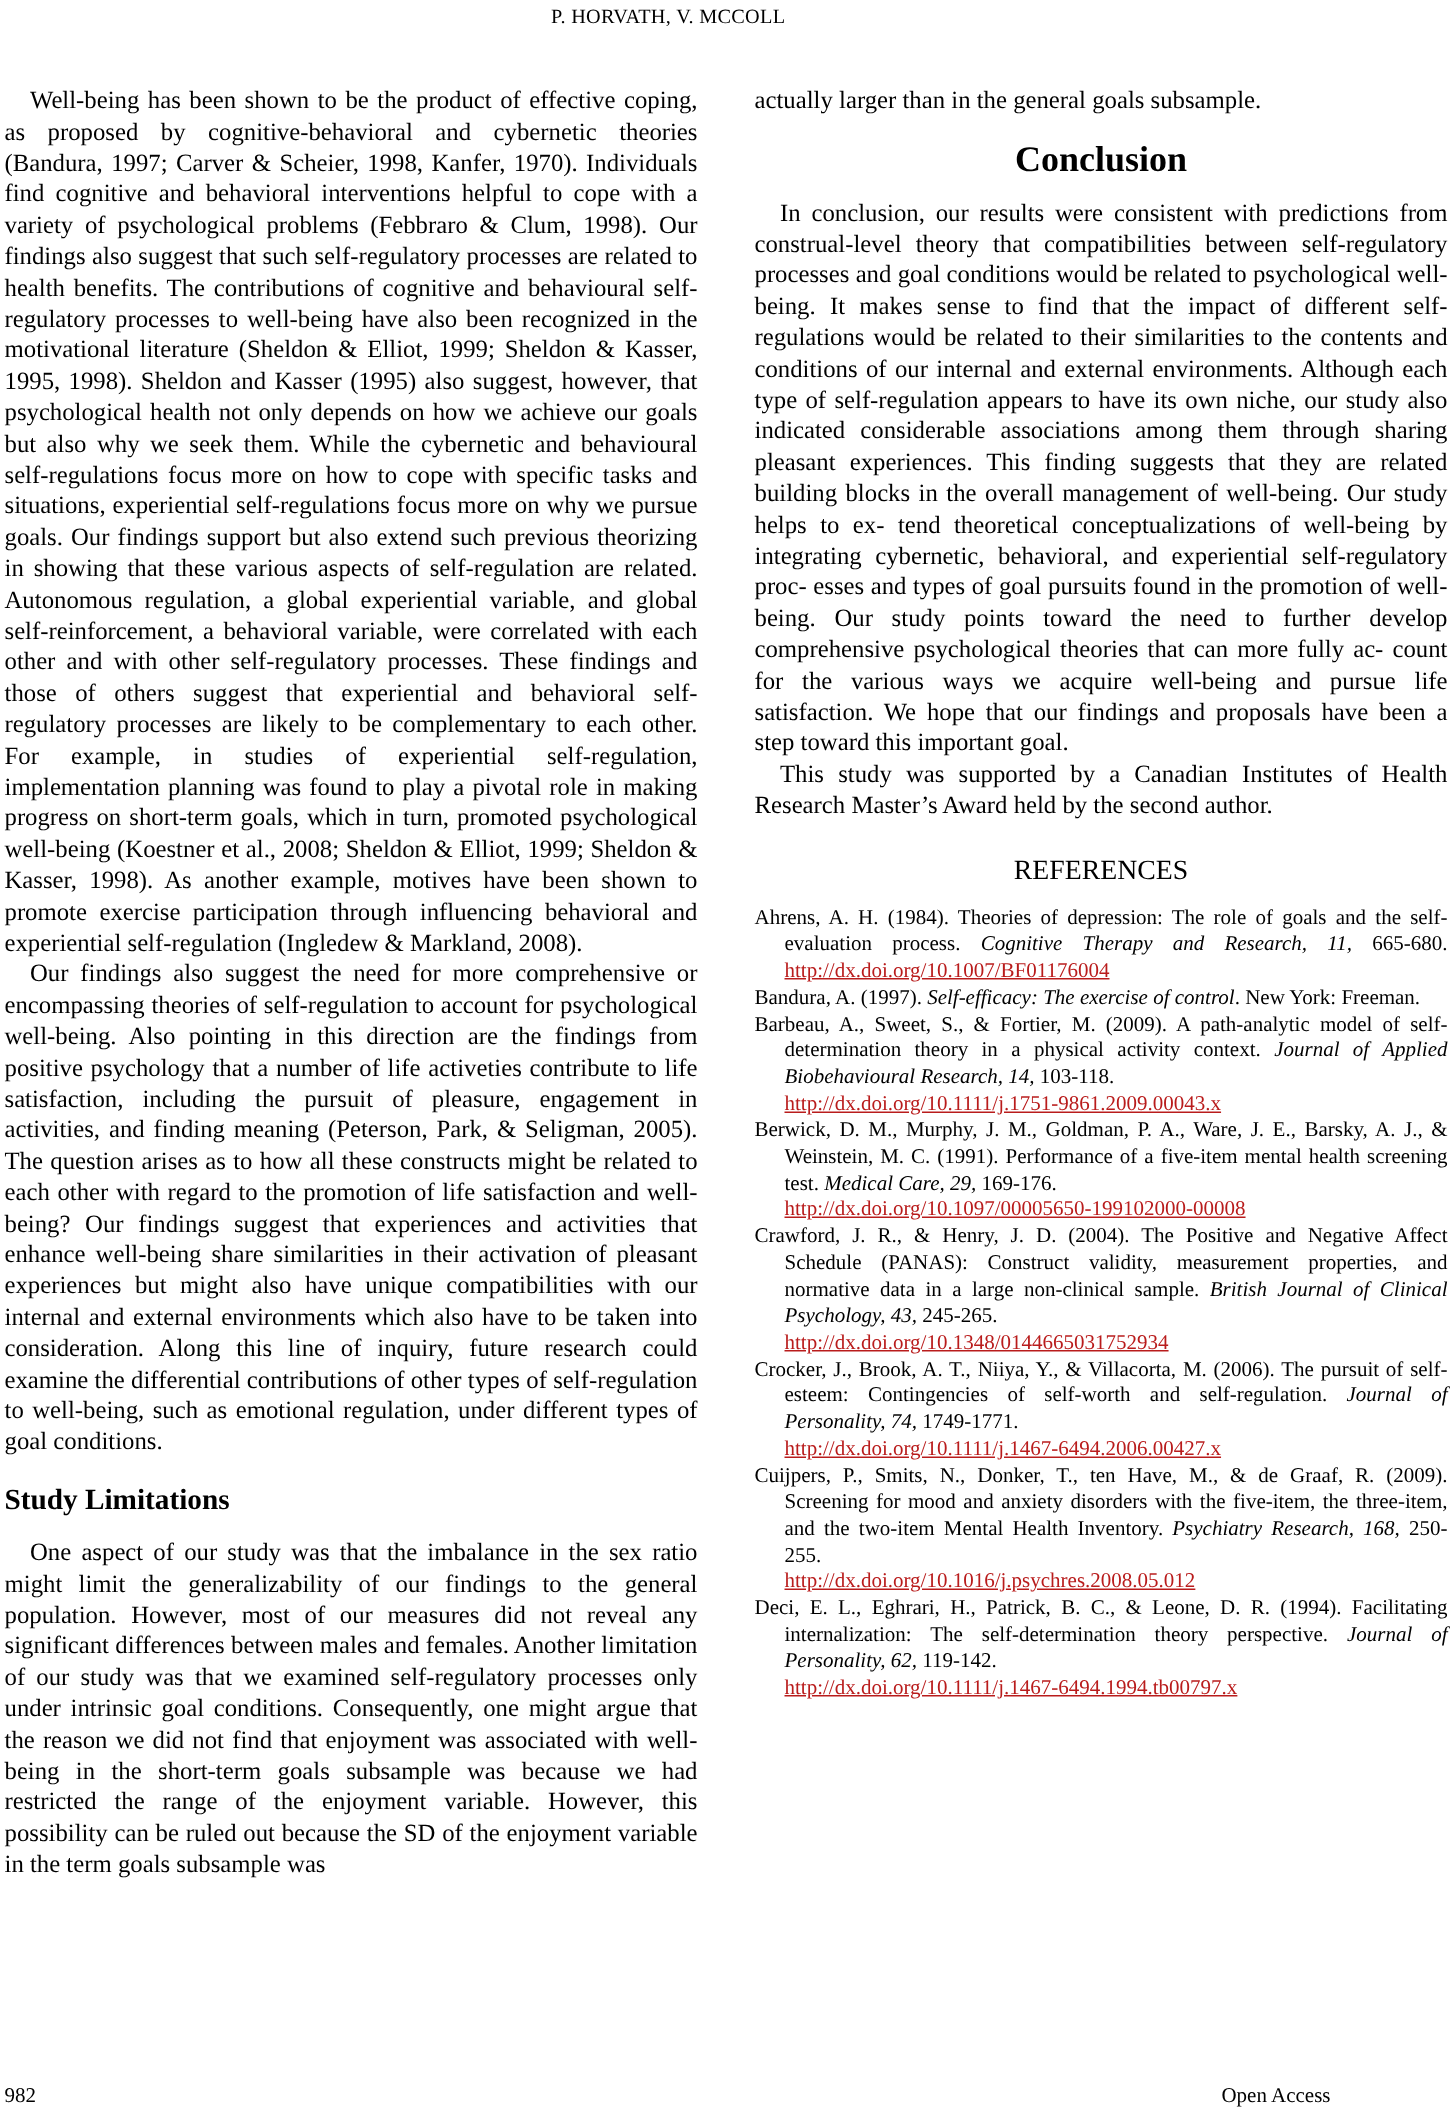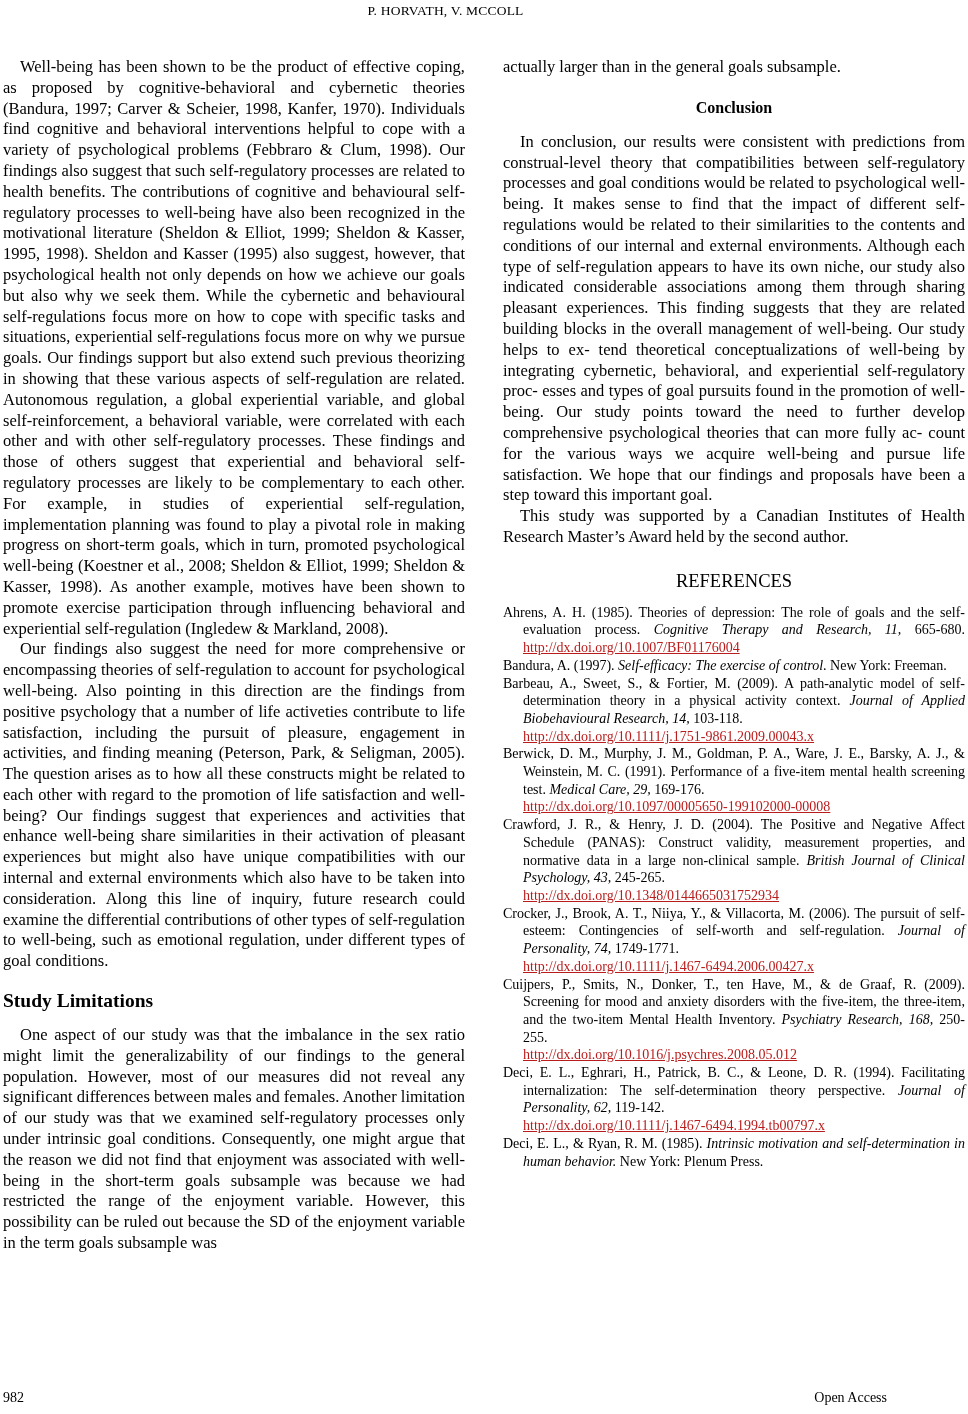--- a/index.html
+++ b/index.html
@@ -36,21 +36,21 @@
   p.body-par { text-indent: 17px; }
   p.no-indent { text-indent: 0; }
   h2.side-heading {
     font-size: 19.5px;
     line-height: 23px;
     font-weight: bold;
     text-align: left;
     margin: 17px 0 13px 0;
   }
   h2.center-heading {
-    font-size: 16px;
+    font-size: 24px;
     line-height: 23px;
     font-weight: bold;
     text-align: center;
     margin: 18px 0 13px 0;
   }
   h2.refs-heading {
     font-size: 18.5px;
     line-height: 22px;
     font-weight: normal;
     text-align: center;
@@ -95,28 +95,27 @@
     <p class="body-par">One aspect of our study was that the imbalance in the sex ratio might limit the generalizability of our findings to the general population. However, most of our measures did not reveal any significant differences between males and females. Another limitation of our study was that we examined self-regulatory processes only under intrinsic goal conditions. Consequently, one might argue that the reason we did not find that enjoyment was associated with well-being in the short-term goals subsample was because we had restricted the range of the enjoyment variable. However, this possibility can be ruled out because the SD of the enjoyment variable in the term goals subsample was</p>
   </div>
 
   <div class="col col-right">
     <p class="no-indent">actually larger than in the general goals subsample.</p>
     <h2 class="center-heading">Conclusion</h2>
     <p class="body-par">In conclusion, our results were consistent with predictions from construal-level theory that compatibilities between self-regulatory processes and goal conditions would be related to psychological well-being. It makes sense to find that the impact of different self-regulations would be related to their similarities to the contents and conditions of our internal and external environments. Although each type of self-regulation appears to have its own niche, our study also indicated considerable associations among them through sharing pleasant experiences. This finding suggests that they are related building blocks in the overall management of well-being. Our study helps to ex- tend theoretical conceptualizations of well-being by integrating cybernetic, behavioral, and experiential self-regulatory proc- esses and types of goal pursuits found in the promotion of well-being. Our study points toward the need to further develop comprehensive psychological theories that can more fully ac- count for the various ways we acquire well-being and pursue life satisfaction. We hope that our findings and proposals have been a step toward this important goal.</p>
     <p class="body-par">This study was supported by a Canadian Institutes of Health Research Master’s Award held by the second author.</p>
     <h2 class="refs-heading">REFERENCES</h2>
     <div class="refs">
-        <div class="ref-entry"><span>Ahrens, A. H. (1985). Theories of depression: The role of goals and the self-evaluation process. </span><i>Cognitive Therapy and Research, 11, </i><span>665-680. </span><a class="doi-link">http://dx.doi.org/10.1007/BF01176004</a></div>
+        <div class="ref-entry"><span>Ahrens, A. H. (1984). Theories of depression: The role of goals and the self-evaluation process. </span><i>Cognitive Therapy and Research, 11, </i><span>665-680. </span><a class="doi-link">http://dx.doi.org/10.1007/BF01176004</a></div>
         <div class="ref-entry"><span>Bandura, A. (1997). </span><i>Self-efficacy: The exercise of control</i><span>. New York: Freeman.</span></div>
         <div class="ref-entry"><span>Barbeau, A., Sweet, S., &amp; Fortier, M. (2009). A path-analytic model of self-determination theory in a physical activity context. </span><i>Journal of Applied Biobehavioural Research, 14, </i><span>103-118.</span><br><a class="doi-link">http://dx.doi.org/10.1111/j.1751-9861.2009.00043.x</a></div>
         <div class="ref-entry"><span>Berwick, D. M., Murphy, J. M., Goldman, P. A., Ware, J. E., Barsky, A. J., &amp; Weinstein, M. C. (1991). Performance of a five-item mental health screening test. </span><i>Medical Care, 29, </i><span>169-176.</span><br><a class="doi-link">http://dx.doi.org/10.1097/00005650-199102000-00008</a></div>
         <div class="ref-entry"><span>Crawford, J. R., &amp; Henry, J. D. (2004). The Positive and Negative Affect Schedule (PANAS): Construct validity, measurement properties, and normative data in a large non-clinical sample. </span><i>British Journal of Clinical Psychology, 43, </i><span>245-265.</span><br><a class="doi-link">http://dx.doi.org/10.1348/0144665031752934</a></div>
         <div class="ref-entry"><span>Crocker, J., Brook, A. T., Niiya, Y., &amp; Villacorta, M. (2006). The pursuit of self-esteem: Contingencies of self-worth and self-regulation. </span><i>Journal of Personality, 74, </i><span>1749-1771.</span><br><a class="doi-link">http://dx.doi.org/10.1111/j.1467-6494.2006.00427.x</a></div>
         <div class="ref-entry"><span>Cuijpers, P., Smits, N., Donker, T., ten Have, M., &amp; de Graaf, R. (2009). Screening for mood and anxiety disorders with the five-item, the three-item, and the two-item Mental Health Inventory. </span><i>Psychiatry Research, 168, </i><span>250-255.</span><br><a class="doi-link">http://dx.doi.org/10.1016/j.psychres.2008.05.012</a></div>
         <div class="ref-entry"><span>Deci, E. L., Eghrari, H., Patrick, B. C., &amp; Leone, D. R. (1994). Facilitating internalization: The self-determination theory perspective. </span><i>Journal of Personality, 62, </i><span>119-142.</span><br><a class="doi-link">http://dx.doi.org/10.1111/j.1467-6494.1994.tb00797.x</a></div>
-        <div class="ref-entry"><span>Deci, E. L., &amp; Ryan, R. M. (1985). </span><i>Intrinsic motivation and self-determination in human behavior. </i><span>New York: Plenum Press.</span></div>
       </div>
   </div>
 
   <div class="footer-left">982</div>
   <div class="footer-right">Open Access</div>
 
 </div>
 
 </body></html>

